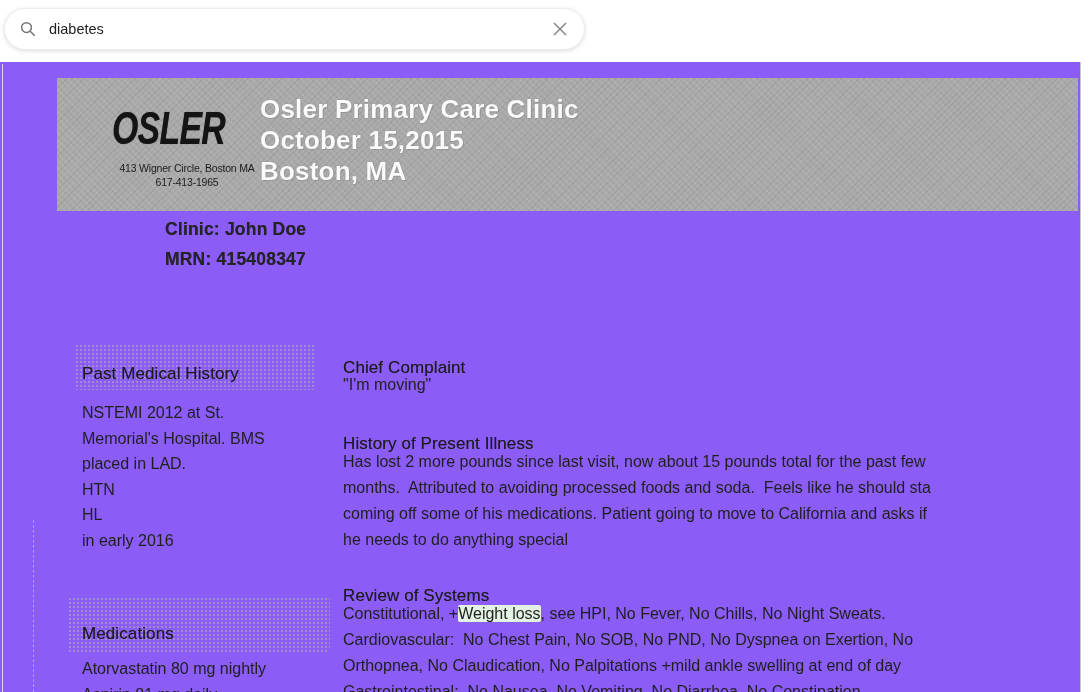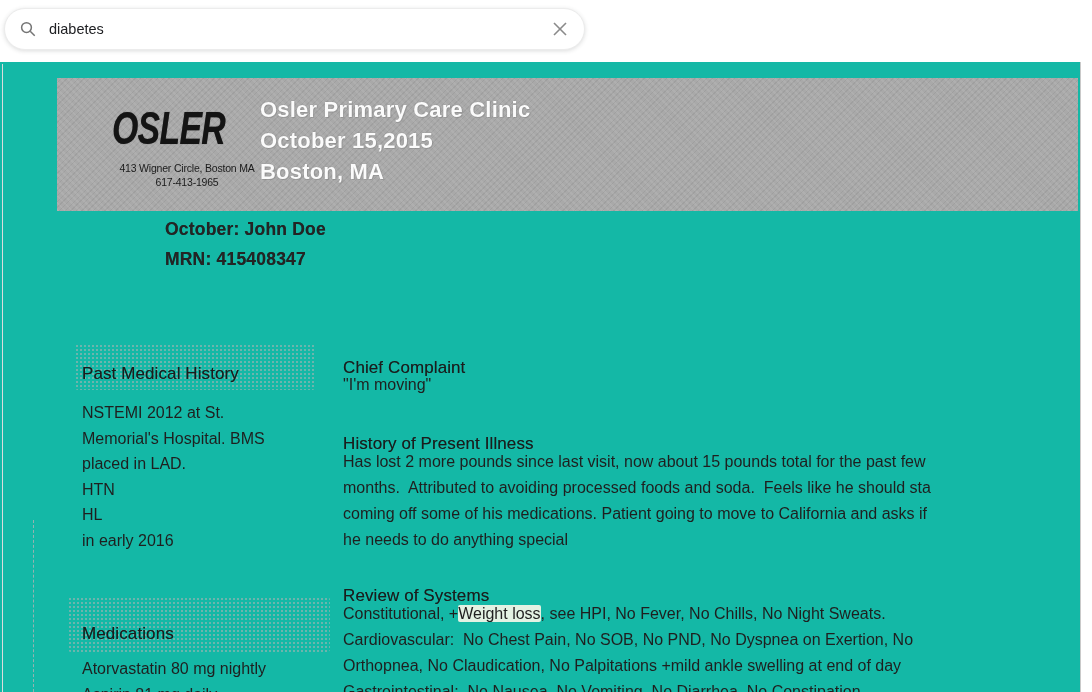--- a/index.html
+++ b/index.html
@@ -21,21 +21,21 @@
   }
   .clear-btn{
     border:none; background:transparent; cursor:pointer;
     width:36px; height:36px; margin-right:6px; flex:0 0 auto;
     display:flex; align-items:center; justify-content:center;
   }
 
   
   .doc-viewport{
     position:absolute; left:0; top:62px; width:1092px; height:630px;
-    background:#14b8a6; overflow:hidden;
+    background:#8b5cf6; overflow:hidden;
     color:#1d1d1d;
   }
   .page-left-border{ position:absolute; left:2px; top:2px; bottom:0; width:0;
     border-left:1px solid #dcdcdc; }
   .page-right-edge{ position:absolute; left:1080px; top:0; bottom:0; width:0;
     border-left:1px solid #c9c9c9; z-index:30; }
   .page-right-gutter{ position:absolute; left:1081px; top:0; bottom:0; width:11px;
     background:#fff; z-index:29; }
 
   
@@ -50,21 +50,21 @@
   .logo-word{
     font-size:47px; font-weight:700; font-style:italic; color:#141414;
     letter-spacing:-1px; transform:scale(.72,1); transform-origin:left top;
     white-space:nowrap; display:inline-block; margin-left:6px;
     text-shadow:0 0 1px rgba(0,0,0,.6);
   }
   .logo-addr{ font-size:10.5px; font-weight:400; color:#1b1b1b; line-height:14px;
     margin-top:6px; letter-spacing:-0.2px; }
   .clinic-block{
     position:absolute; left:203px; top:16px;
-    font-size:22px; font-weight:700; color:#fbfbfb; line-height:31px;
+    font-size:26px; font-weight:700; color:#fbfbfb; line-height:31px;
     text-shadow:0 0 1px rgba(110,110,110,.8), 1px 1px 0 rgba(130,130,130,.35);
     letter-spacing:.2px;
   }
 
   .patient-block{
     position:absolute; left:165px; top:152px;
     font-size:17.5px; font-weight:700; color:#242424; line-height:30px;
     letter-spacing:.2px; text-shadow:0 0 .5px rgba(0,0,0,.5);
   }
 
@@ -122,21 +122,21 @@
       </div>
     </div>
     <div class="clinic-block">
       <div>Osler Primary Care Clinic</div>
       <div>October 15,2015</div>
       <div>Boston, MA</div>
     </div>
   </div>
 
   <div class="patient-block">
-    <div>October: John Doe</div>
+    <div>Clinic: John Doe</div>
     <div>MRN: 415408347</div>
   </div>
 
   <div class="col left-col">
     <div class="dot-patch" style="left:-7px; top:-4px; width:240px; height:46px;"></div>
     <div class="sec-heading" style="left:0; top:6px;">Past Medical History</div>
     <div class="sec-body" style="left:0; top:52px; width:255px;">
         <div class="tline"><span>NSTEMI 2012 at St.</span></div>
         <div class="tline"><span>Memorial's Hospital. BMS</span></div>
         <div class="tline"><span>placed in LAD.</span></div>

